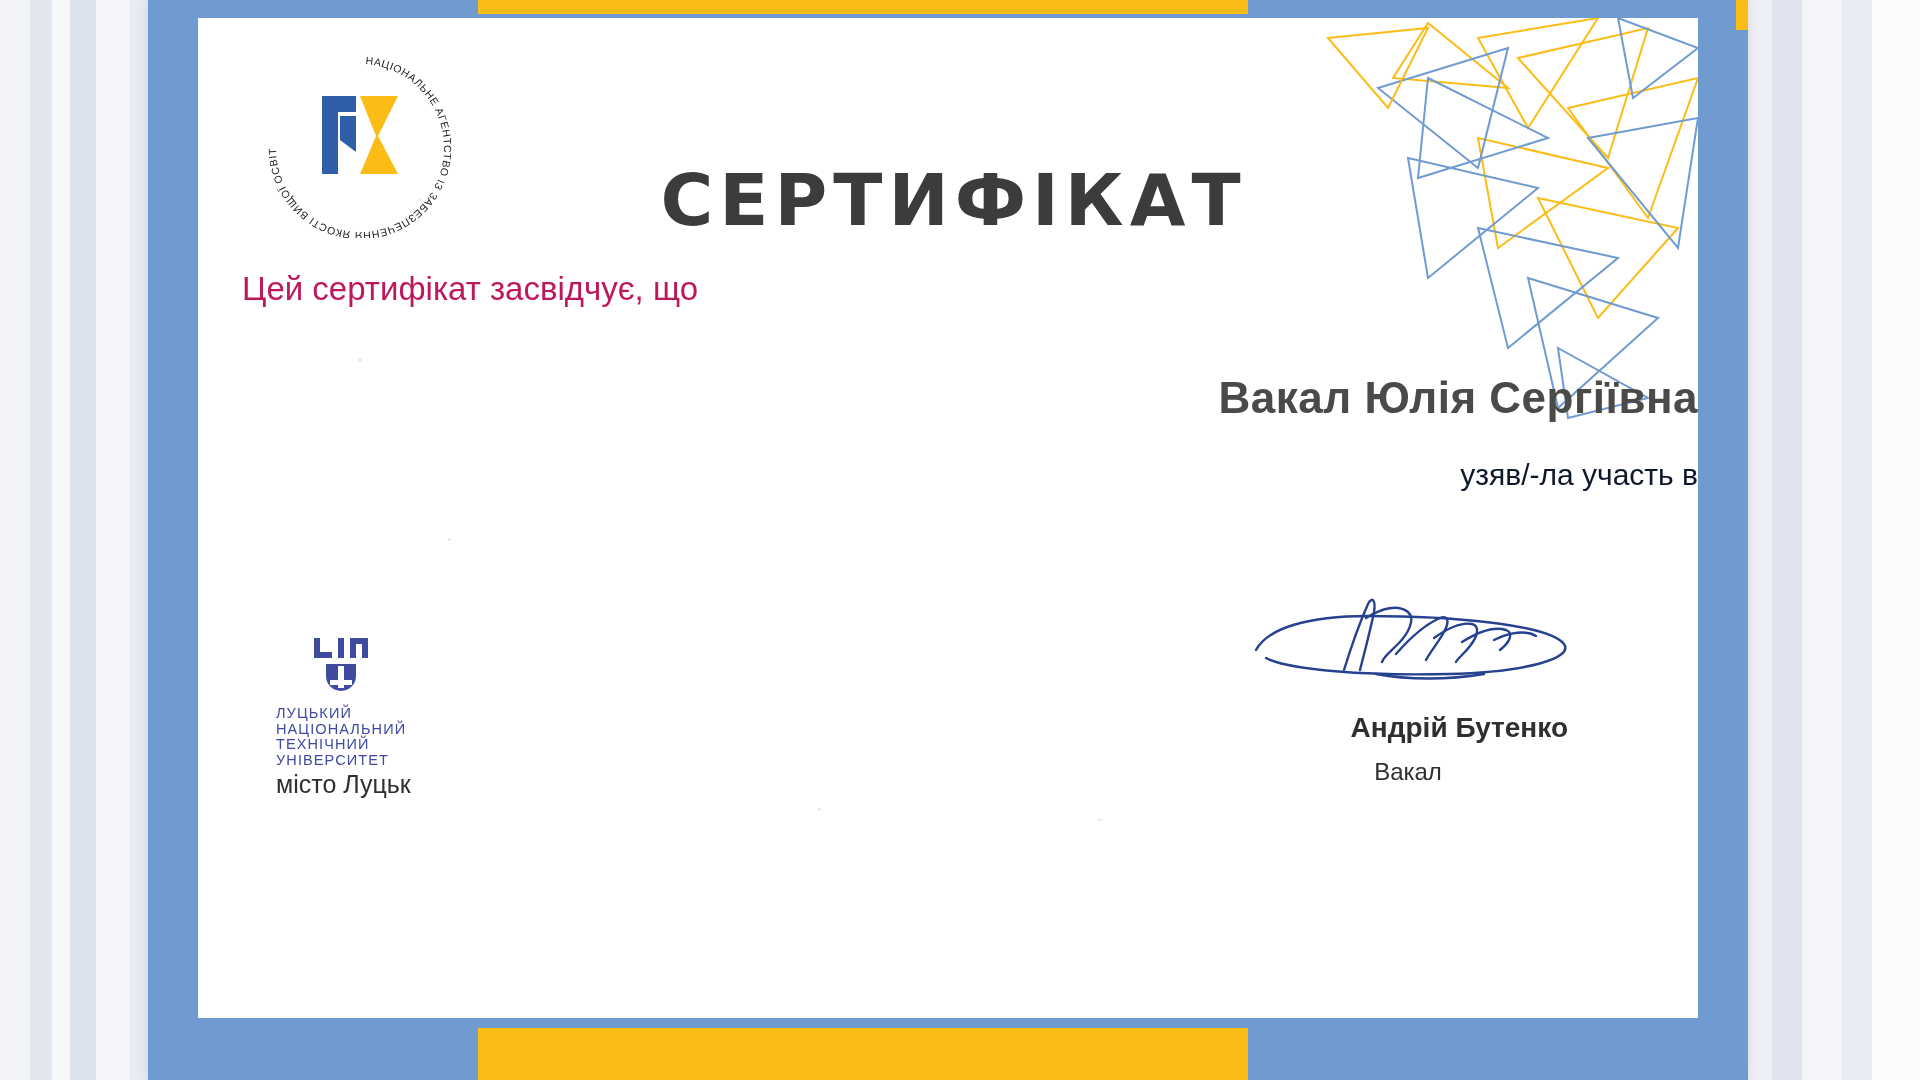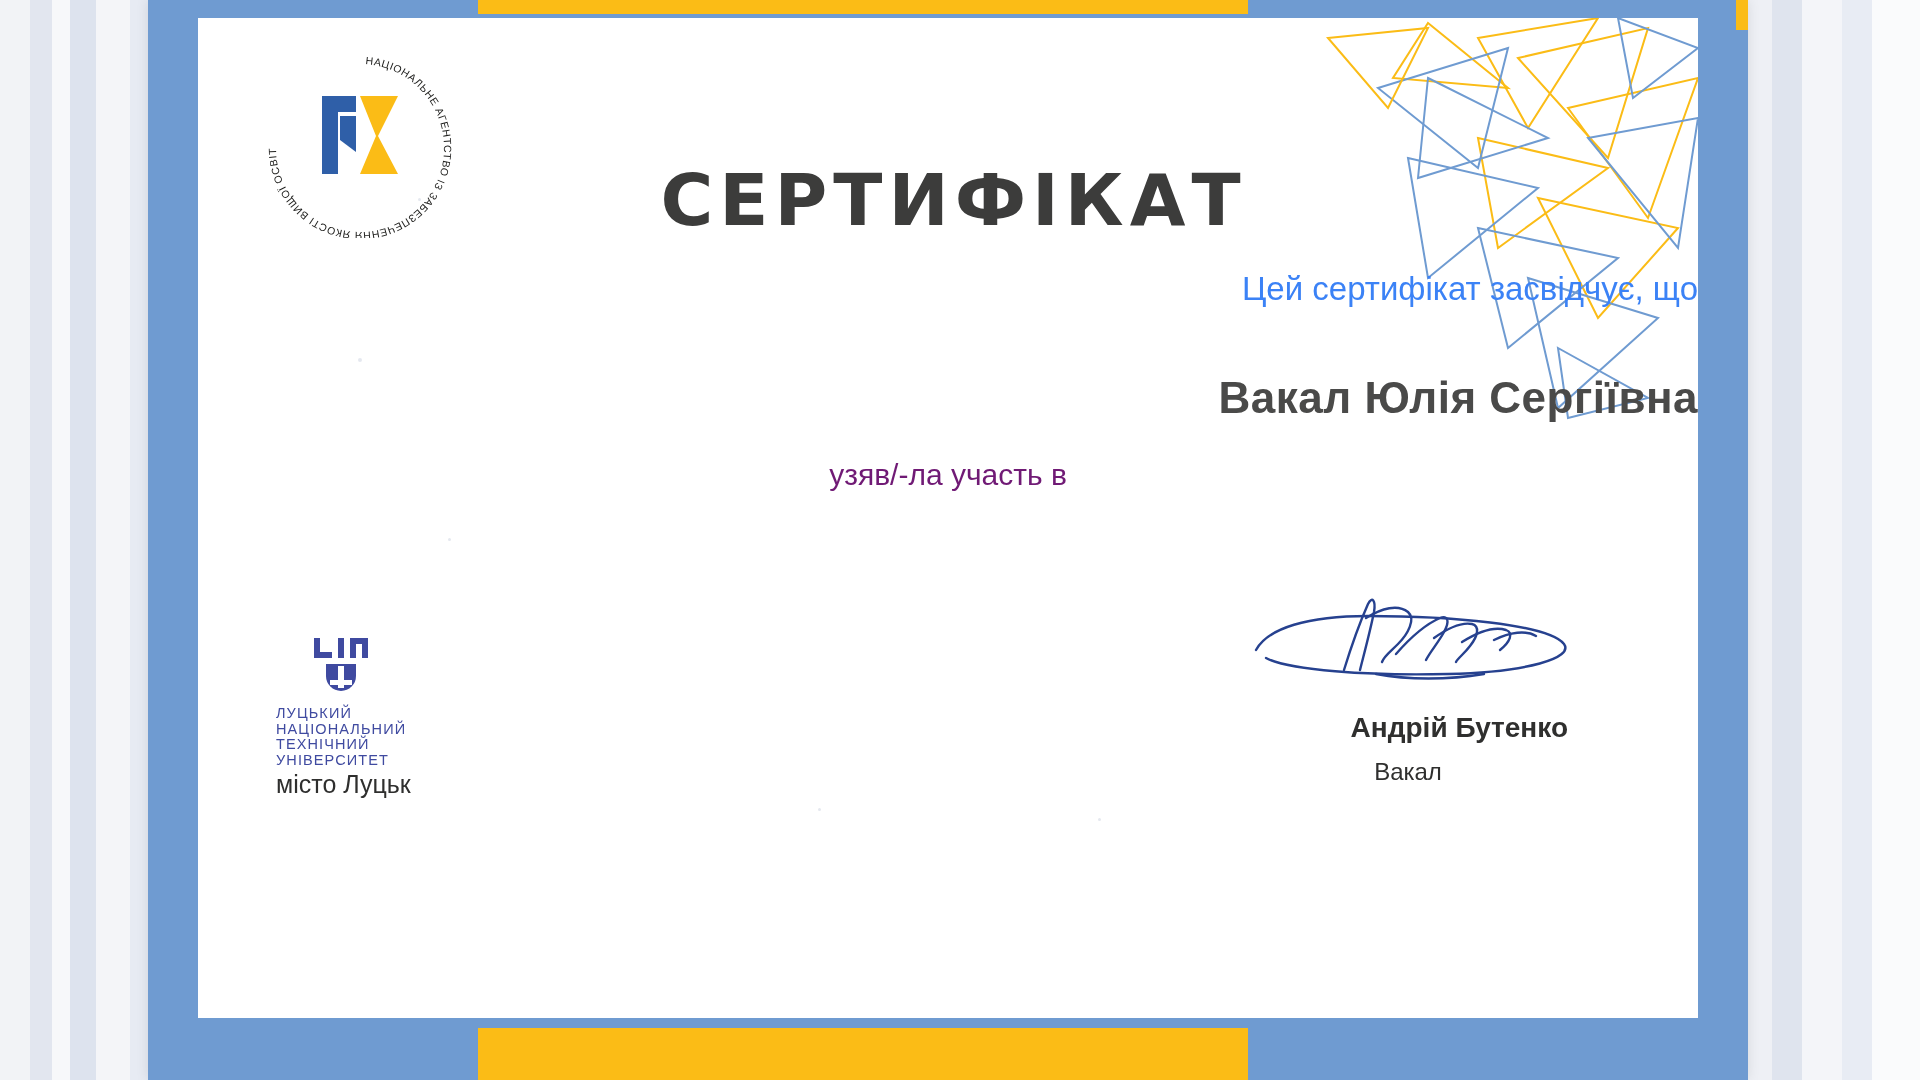--- a/index.html
+++ b/index.html
@@ -114,44 +114,45 @@
     letter-spacing: 6px;
     color: #3c3c3b;
     font-family: "DejaVu Sans", sans-serif;
     padding-left: 11px;
   }
   .subtitle {
     position: absolute;
     left: 0;
     right: 0;
     top: 252px;
-    text-align: right;
+    text-align: left;
     font-size: 33px;
-    color: #3b82f6;
+    color: #be185d;
     font-weight: 400;
+    padding-left: 44px;
   }
   .recipient {
     position: absolute;
     left: 0;
     right: 0;
     top: 355px;
     text-align: right;
     font-size: 44px;
     font-weight: 700;
     color: #4a4a49;
     letter-spacing: 0.5px;
   }
   .participated {
     position: absolute;
     left: 0;
     right: 0;
     top: 440px;
-    text-align: center;
+    text-align: right;
     font-size: 30px;
-    color: #701a75;
+    color: #0f172a;
   }
   .event {
     position: absolute;
     left: 0;
     right: 0;
     top: 480px;
     text-align: center;
     font-size: 33px;
     font-weight: 700;
     color: #3c3c3b;

